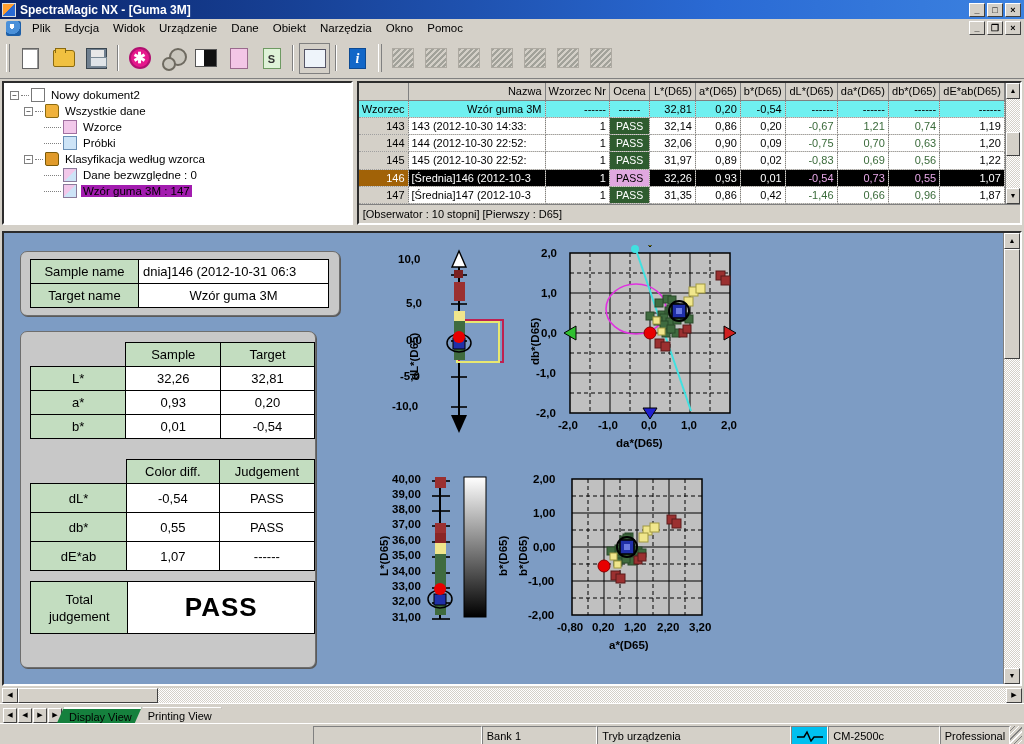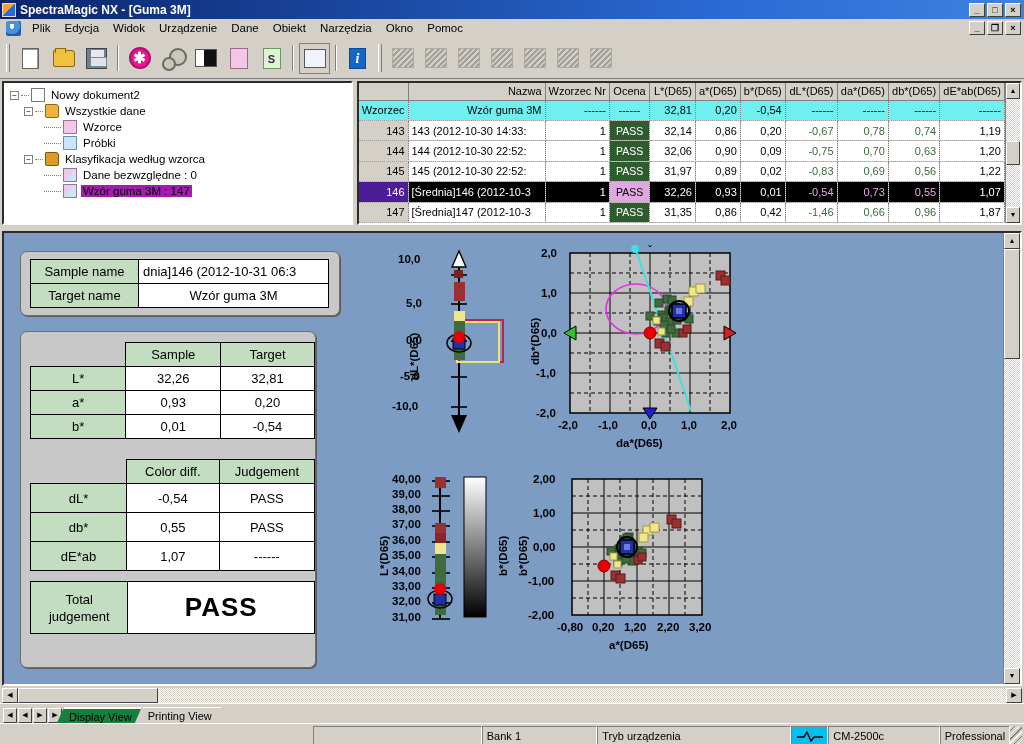--- a/index.html
+++ b/index.html
@@ -124,21 +124,21 @@
     padding:0 3px;height:17px;white-space:nowrap;overflow:hidden;
   }
   table.grid th{background:#d4d0c8;border-bottom:1px solid #808080;border-right:1px solid #808080;
      font-weight:normal;text-align:right;}
   td.rowhdr{background:#d4d0c8;text-align:right;border-right:1px solid #808080;}
   tr.target td{background:#6ff0f0;text-align:right;}
   td.num{text-align:right;background:#fff;}
   td.nm{text-align:left;background:#fff;}
   td.pass{background:#2f5c2f;color:#fff;text-align:center;font-size:10.5px;}
   tr.sel td{background:#000;color:#fff;}
-  tr.sel td.rowhdr{background:#4c1d95;color:#fff;text-align:right;}
+  tr.sel td.rowhdr{background:#a16207;color:#fff;text-align:right;}
   tr.sel td.pass{background:#e0a8e0;color:#000;}
   tr.sel td.diff{color:#e8a8e8;}
   td.diff{color:#3a6a3a;}
   tr.target td.cyan{background:#6ff0f0;}
 
   .obsbar{height:19px;background:#d4d0c8;border-top:1px solid #808080;display:flex;align-items:center;
           padding-left:4px;font-size:11px;}
 
   
   .vsb{width:16px;background:
@@ -388,21 +388,21 @@
           </tr>
           <tr>
             <td class="rowhdr">143</td>
             <td class="nm">143 (2012-10-30 14:33:</td>
             <td class="num">1</td>
             <td class="pass">PASS</td>
             <td class="num">32,14</td>
             <td class="num">0,86</td>
             <td class="num">0,20</td>
             <td class="num diff">-0,67</td>
-            <td class="num diff">0,78</td>
+            <td class="num diff">1,21</td>
             <td class="num diff">0,74</td>
             <td class="num">1,19</td>
           </tr>
           <tr>
             <td class="rowhdr">144</td>
             <td class="nm">144 (2012-10-30 22:52:</td>
             <td class="num">1</td>
             <td class="pass">PASS</td>
             <td class="num">32,06</td>
             <td class="num">0,90</td>
@@ -454,20 +454,23 @@
         </tbody>
       </table>
       <div class="vsb">
         <div class="sbbtn">▲</div>
         <div class="sbspace"></div>
         <div class="sbthumb"></div>
         <div class="sbspace"></div>
         <div class="sbbtn">▼</div>
       </div>
     </div>
+    <div class="obsbar">
+      <span>[Obserwator : 10 stopni]  [Pierwszy : D65]</span>
+    </div>
   </div>
 </div>
 
 <div class="mainview">
   <div class="canvas">
 
     <div class="panel" style="left:16px;top:18px;width:320px;height:65px;">
       <table class="dt" style="margin:7px 0 0 9px;">
         <tbody>
             <tr>

